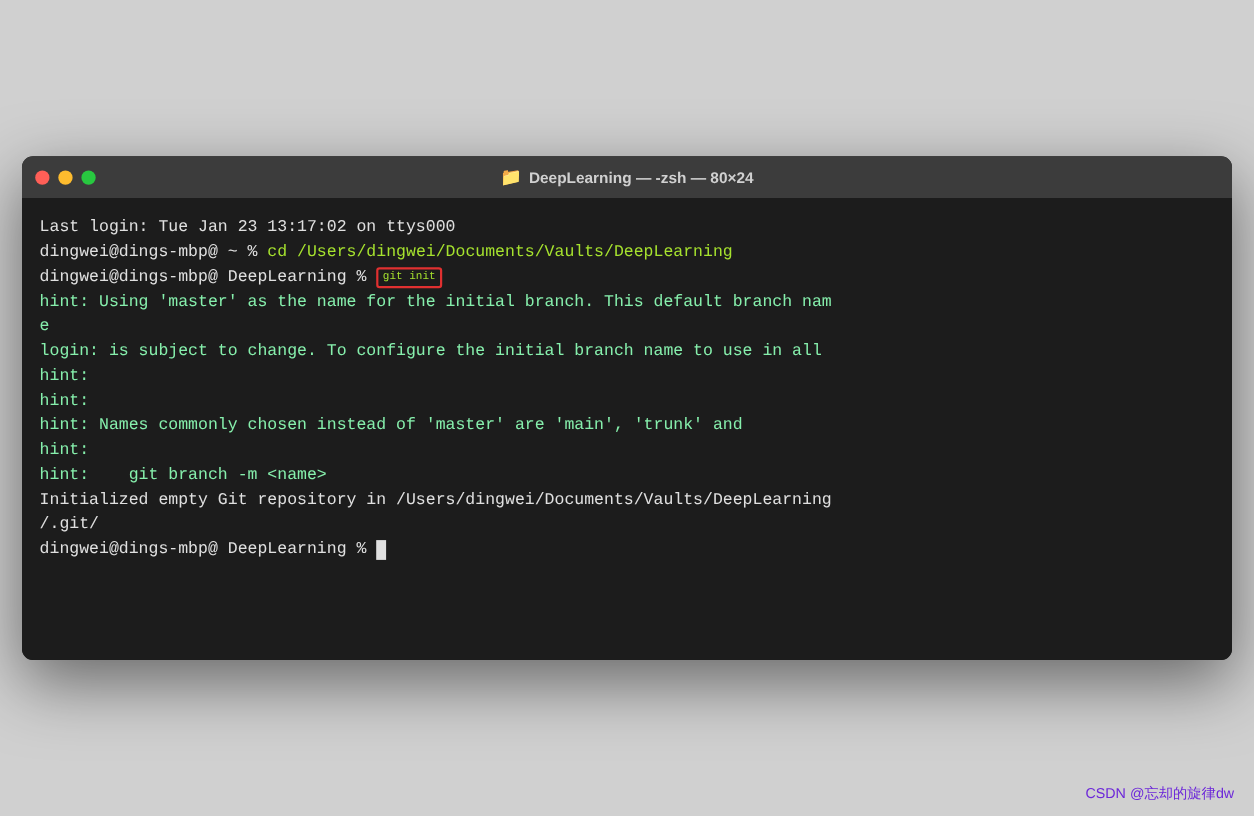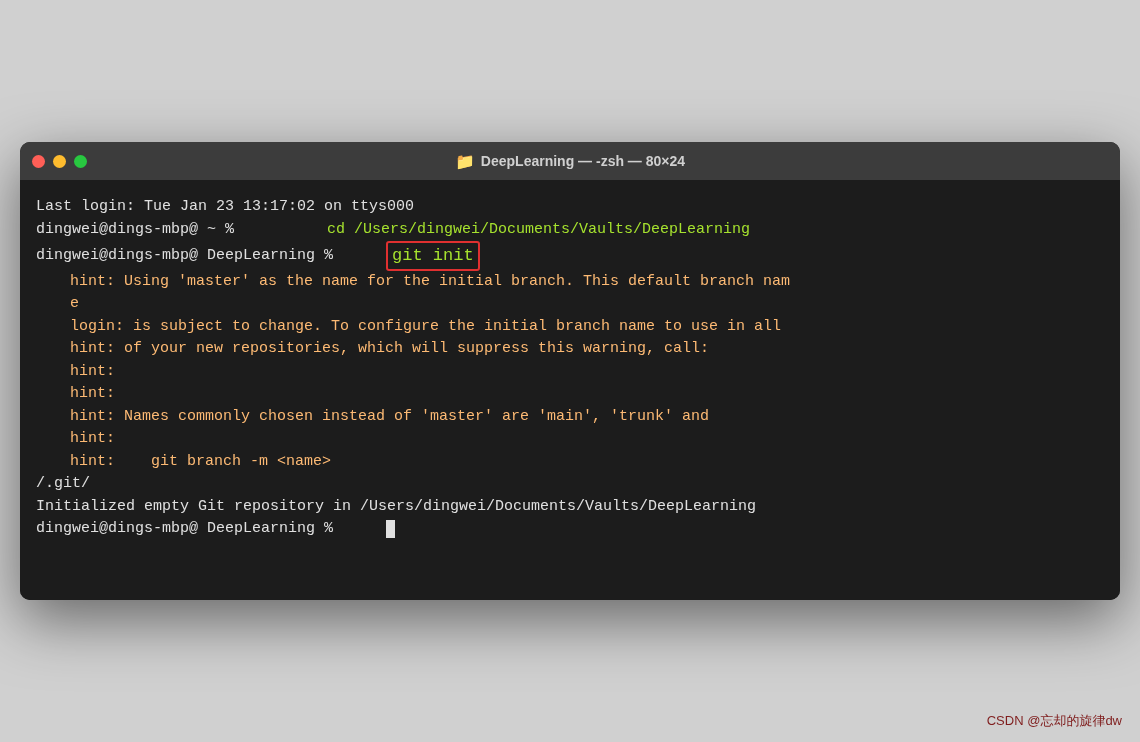--- a/index.html
+++ b/index.html
@@ -85,59 +85,58 @@
       font-size: 15px;
       line-height: 1.5;
     }
 
     .line {
       white-space: pre-wrap;
       word-break: break-all;
     }
 
     .white { color: #e0e0e0; }
-    .green { color: #a6e22e; margin-left: 40px; }
-    .hint { color: #fdba74; margin-left: 34px; }
+    .green { color: #a6e22e; }
+    .hint { color: #86efac; }
 
     .prompt-line {
       display: flex;
       align-items: center;
       flex-wrap: wrap;
-      gap: 44px;
     }
 
     .git-init-highlight {
       background: transparent;
       border: 2px solid #e03030;
       border-radius: 3px;
       padding: 0 4px;
       color: #a6e22e;
       font-family: 'Courier New', Courier, monospace;
-      font-size: 17px;
+      font-size: 10px;
     }
 
     .cursor {
       display: inline-block;
       width: 9px;
       height: 18px;
       background: #e0e0e0;
       vertical-align: middle;
       animation: blink 1s step-end infinite;
     }
 
     @keyframes blink {
       0%, 100% { opacity: 1; }
       50% { opacity: 0; }
     }
 
     .watermark {
       position: absolute;
       bottom: 12px;
       right: 18px;
-      color: #7f1d1d;
+      color: #6d28d9;
       font-size: 13px;
       font-family: -apple-system, BlinkMacSystemFont, sans-serif;
     }
   </style>
 </head>
 <body>
 
 <div class="screenshot-wrapper">
   <div class="terminal-window">
     <div class="title-bar">
@@ -159,29 +158,28 @@
         <span class="white">dingwei@dings-mbp@ ~ % </span><span class="green">cd /Users/dingwei/Documents/Vaults/DeepLearning</span>
       </div>
 
       <div class="line prompt-line">
         <span class="white">dingwei@dings-mbp@ DeepLearning % </span><span class="git-init-highlight">git init</span>
       </div>
 
       <div class="line hint">hint: Using 'master' as the name for the initial branch. This default branch nam</div>
       <div class="line hint">e</div>
       <div class="line hint">login: is subject to change. To configure the initial branch name to use in all</div>
-      <div class="line hint">hint: of your new repositories, which will suppress this warning, call:</div>
       <div class="line hint">hint:</div>
       <div class="line hint">hint:</div>
       <div class="line hint">hint: Names commonly chosen instead of 'master' are 'main', 'trunk' and</div>
       <div class="line hint">hint:</div>
       <div class="line hint">hint:    git branch -m &lt;name&gt;</div>
 
+      <div class="line white">Initialized empty Git repository in /Users/dingwei/Documents/Vaults/DeepLearning</div>
       <div class="line white">/.git/</div>
-      <div class="line white">Initialized empty Git repository in /Users/dingwei/Documents/Vaults/DeepLearning</div>
 
       <div class="line prompt-line">
         <span class="white">dingwei@dings-mbp@ DeepLearning % </span><span class="cursor"></span>
       </div>
     </div>
   </div>
 
   <div class="watermark">CSDN @忘却的旋律dw</div>
 </div>
 

